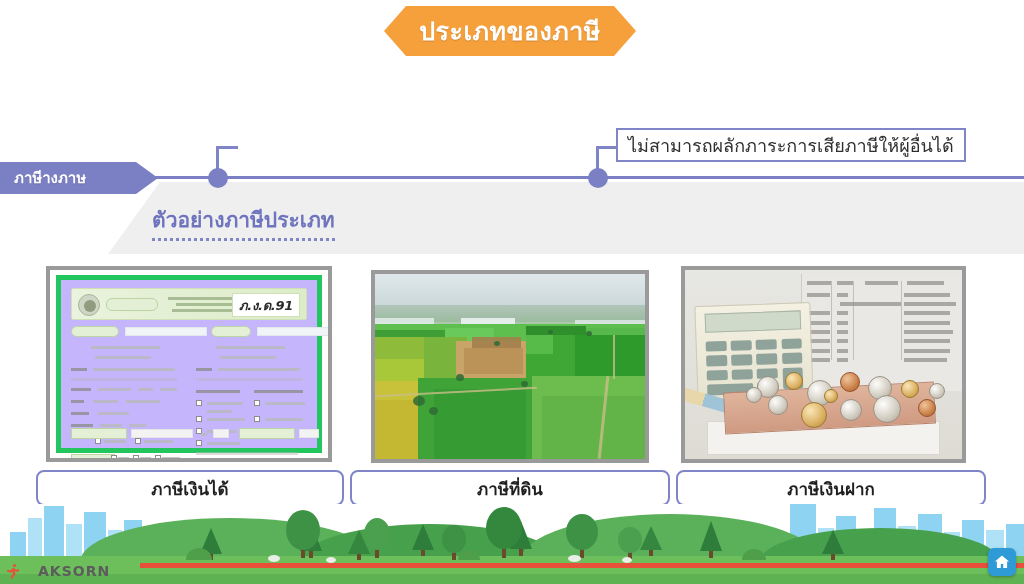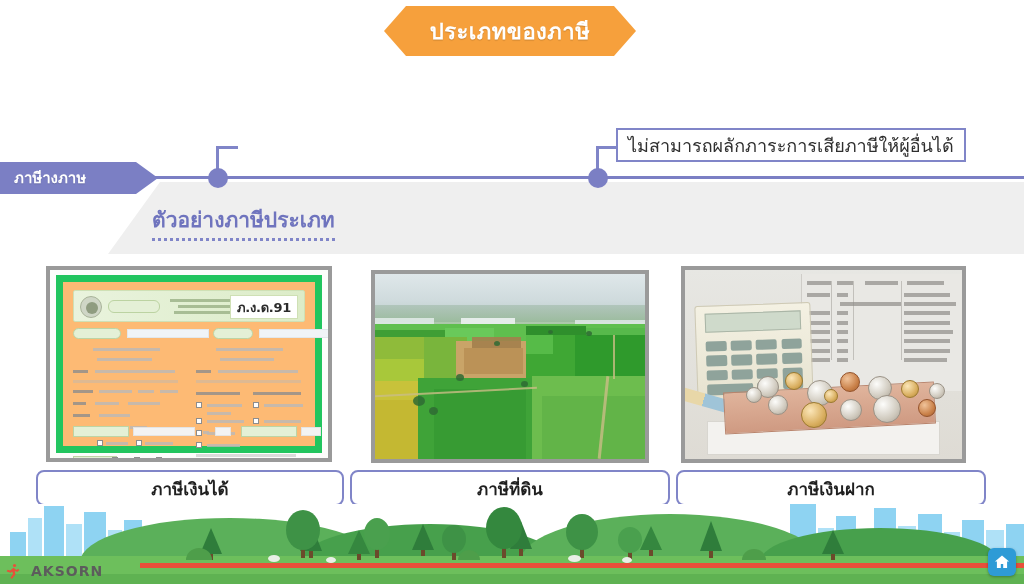--- a/index.html
+++ b/index.html
@@ -12,21 +12,21 @@
   #slide { position: relative; width: 1024px; height: 584px; background: #fff; }
 
   
   #header-banner {
     position: absolute; left: 384px; top: 6px; width: 252px; height: 50px;
     background: #F6A03C;
     clip-path: polygon(22px 0, 230px 0, 252px 25px, 230px 50px, 22px 50px, 0 25px);
     display: flex; align-items: center; justify-content: center;
   }
   #header-banner .title {
-    color: #ffffff; font-size: 22px; font-weight: bold; letter-spacing: .5px;
+    color: #ffffff; font-size: 25px; font-weight: bold; letter-spacing: .5px;
     text-shadow: 0 1px 1px rgba(0,0,0,.18);
   }
 
   
   #intro-text {
     position: absolute; left: 36px; top: 72px;
     font-size: 20px; color: #3a3a3a; white-space: nowrap;
   }
 
   
@@ -98,21 +98,21 @@
   }
   #img-frame-1 { left: 46px; top: 266px; width: 286px; height: 196px; }
   #img-frame-2 { left: 371px; top: 270px; width: 278px; height: 193px; }
   #img-frame-3 { left: 681px; top: 266px; width: 285px; height: 197px; }
   .img-inner { position: relative; width: 100%; height: 100%; overflow: hidden; }
 
   
   .form-bg { position: absolute; inset: 0; background: #fdfdfb; }
   .form-sheet {
     position: absolute; left: 6px; top: 5px; right: 6px; bottom: 5px;
-    background: #fdba74; border: 7px solid #22c55e;
+    background: #c4b5fd; border: 5px solid #22c55e; font-style: italic;
   }
   .form-head {
     position: absolute; left: 10px; top: 8px; right: 10px; height: 32px;
     background: linear-gradient(90deg,#e9f3dd,#dcecc8);
     border: 1px solid #cfe0b5; border-radius: 2px;
   }
   .form-seal {
     position: absolute; left: 6px; top: 5px; width: 22px; height: 22px;
     border-radius: 50%; background: #cfd6c6;
     border: 1px solid #a9b49a;
@@ -296,21 +296,21 @@
     position: absolute; border-radius: 50% 50% 0 0 / 100% 100% 0 0;
     background: #4E9E4A;
   }
   .stone {
     position: absolute; border-radius: 50%; background: #E9EFE6;
   }
 
   
   #logo {
     position: absolute; left: 4px; bottom: 4px;
-    display: flex; align-items: center; gap: 9px;
+    display: flex; align-items: center; gap: 16px;
   }
   #logo .mark { width: 18px; height: 18px; }
   #logo .word {
     font-size: 14px; font-weight: bold; color: #5c5c5c; letter-spacing: 1px;
   }
 
   
   #home-button {
     position: absolute; right: 8px; bottom: 8px; width: 28px; height: 28px;
     background: #2E9BD6; border-radius: 6px;

